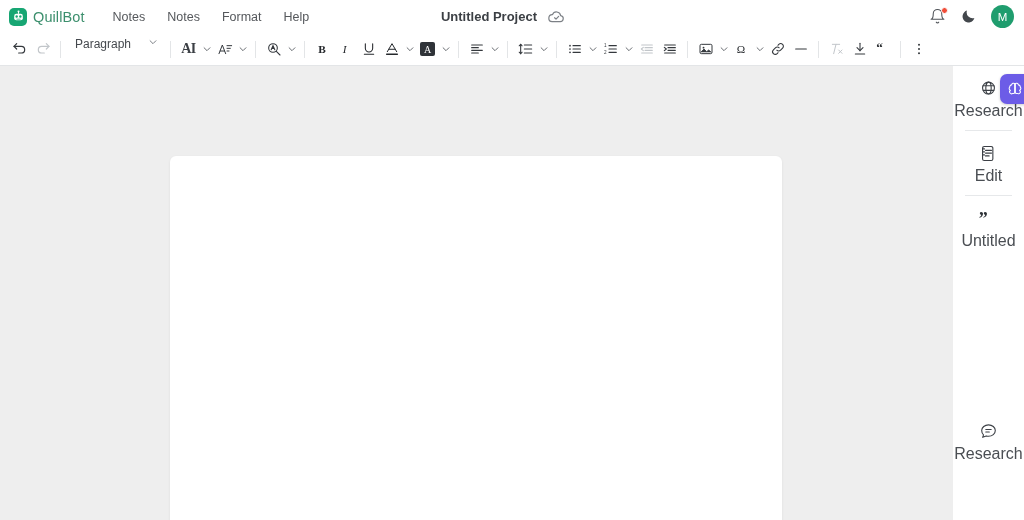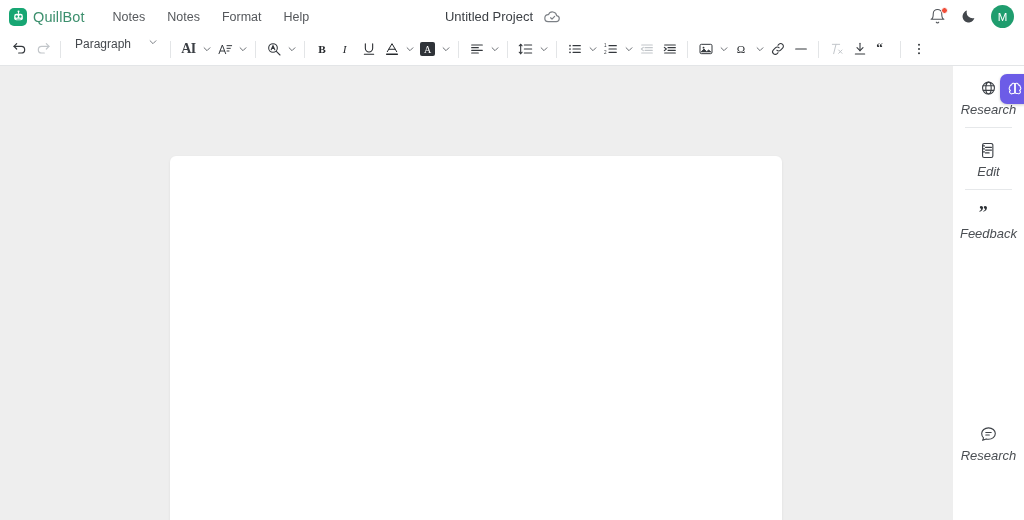--- a/index.html
+++ b/index.html
@@ -27,20 +27,21 @@
   .menu-items { display: flex; align-items: center; gap: 18px; margin-left: 26px; }
   .menu-item {
     font-size: 12.5px; color: #55585c; cursor: default;
     padding: 3px 2px; border-radius: 3px;
   }
 
   .doc-title-wrap {
     position: absolute; left: 0; right: 17px; top: 0; height: 33px;
     display: flex; align-items: center; justify-content: center; gap: 10px;
     pointer-events: none;
+    font-weight: bold;
   }
   .doc-title { font-size: 13px; color: #3b3f44; pointer-events: auto; }
   .cloud-saved { pointer-events: auto; display:flex; }
 
   .topright {
     position: absolute; right: 10px; top: 0; height: 33px;
     display: flex; align-items: center; gap: 14px;
   }
   .bell-wrap { position: relative; display: flex; }
   .bell-dot {
@@ -103,21 +104,21 @@
     width: 71px; flex: 0 0 71px; background: #fff;
     display: flex; flex-direction: column; align-items: center;
     position: relative;
   }
   .rail-item {
     width: 71px; padding: 13px 0 11px;
     display: flex; flex-direction: column; align-items: center; gap: 5px;
     font-size: 11px; color: #4a4e53; cursor: default; position: relative;
   }
   .rail-div { width: 47px; height: 1px; background: #e6e8ea; }
-  .rail-label { font-size: 13px; color: #4a4e53; line-height: 1; font-style: italic; }
+  .rail-label { font-size: 16px; color: #4a4e53; line-height: 1; }
   .ai-badge {
     position: absolute; right: -6px; top: 8px;
     width: 30px; height: 30px; border-radius: 7px;
     background: #6c5ce7; display: flex; align-items: center; justify-content: center;
     box-shadow: 0 1px 3px rgba(0,0,0,.2);
   }
   .rail-spacer { flex: 1; }
   .feedback-item { padding-bottom: 58px; }
   svg { display: block; }
 </style>
@@ -464,21 +465,21 @@
       </div>
 
       <div class="rail-div"></div>
 
       <div class="rail-item">
         <span>
           <svg width="24" height="19" viewBox="0 0 28 20" fill="#2d3136">
             <text x="2" y="17" font-family="Liberation Serif, serif" font-size="21" font-weight="bold">”</text>
           </svg>
         </span>
-        <span class="rail-label">Feedback</span>
+        <span class="rail-label">Untitled</span>
       </div>
 
       <div class="rail-spacer"></div>
 
       <div class="rail-item feedback-item">
         <span>
           <svg width="19" height="19" viewBox="0 0 24 24" fill="none" stroke="#3c4046" stroke-width="1.4" stroke-linecap="round" stroke-linejoin="round">
             <path d="M12 3.6c4.8 0 8.6 3.2 8.6 7.2s-3.8 7.2-8.6 7.2c-1 0-2-.15-2.9-.42L4.6 19.4l1.1-3.1C4.2 15 3.4 13.2 3.4 10.8c0-4 3.8-7.2 8.6-7.2z"></path>
             <path d="M8.6 9.4h6.8M8.6 12.6h4.4"></path>
           </svg>

